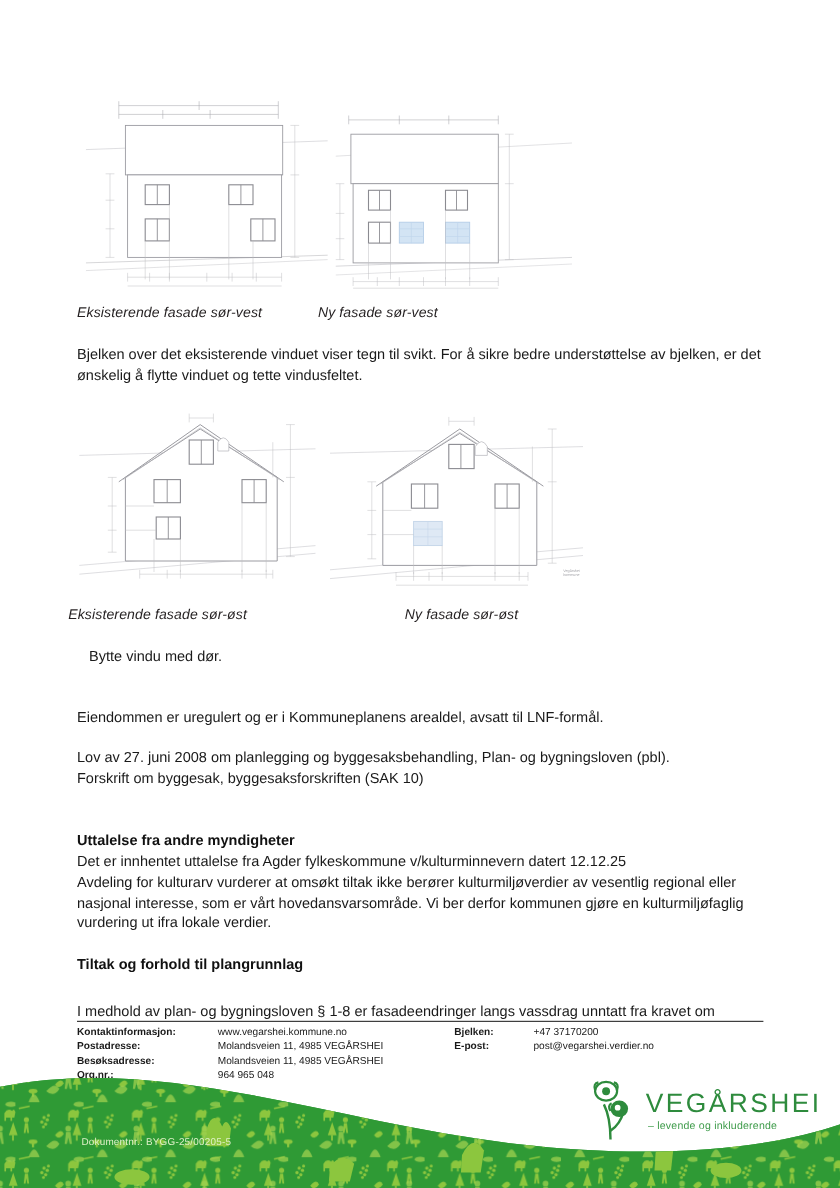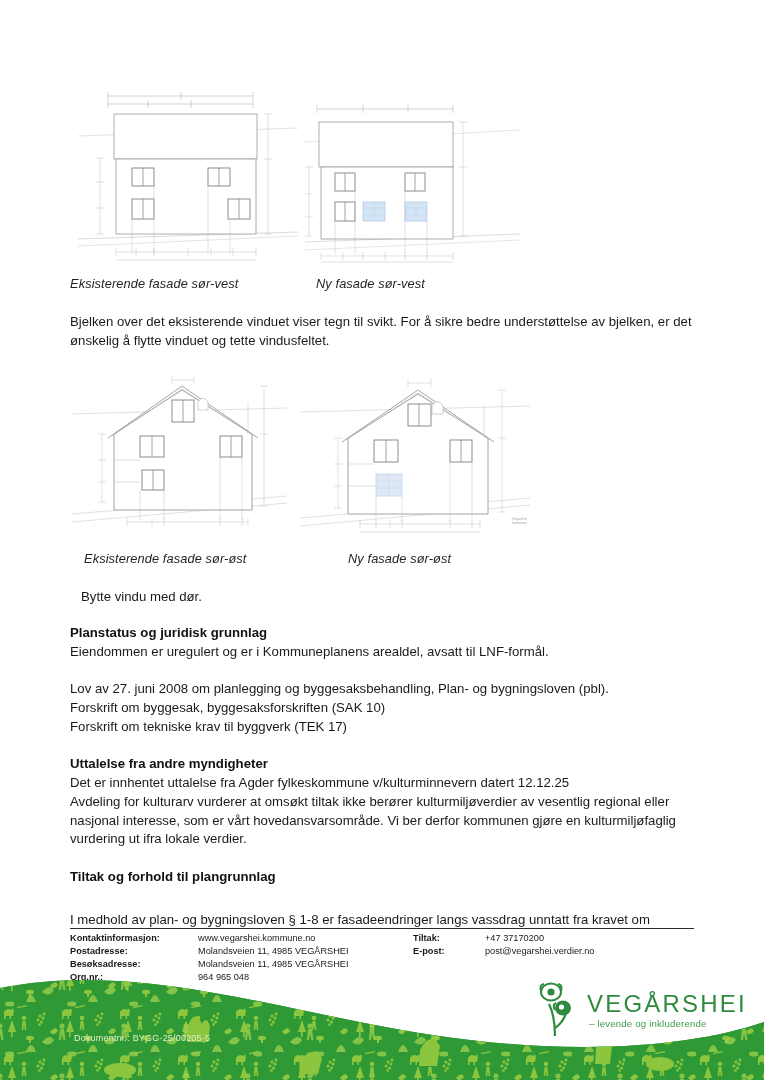--- a/index.html
+++ b/index.html
@@ -212,21 +212,21 @@
         <line x1="16" y1="178" x2="148" y2="178"></line>
         <line x1="30" y1="137" x2="30" y2="170"></line>
         <line x1="50" y1="107" x2="50" y2="170"></line>
         <line x1="100" y1="107" x2="100" y2="170"></line>
         <line x1="122" y1="137" x2="122" y2="170"></line>
       </g>
     </svg>
   </div>
 
   <div class="cap" style="left:70px; top:276px;">Eksisterende fasade sør-vest</div>
-  <div class="cap" style="left:316px; top:276px;">Ny fasade sør-vest</div>
+  <div class="cap" style="left:289px; top:276px;">Ny fasade sør-vest</div>
 
   <div class="para" style="top:313px;">Bjelken over det eksisterende vinduet viser tegn til svikt. For å sikre bedre understøttelse av bjelken, er det ønskelig å flytte vinduet og tette vindusfeltet.</div>
 
   <div class="fig" style="left:72px; top:372px;">
     <svg width="215" height="165" viewBox="0 0 215 165">
       <g stroke="#c3c3c8" fill="none" stroke-width="0.5">
         <line x1="0" y1="42" x2="215" y2="36"></line>
         <line x1="0" y1="142" x2="215" y2="124"></line>
         <line x1="0" y1="150" x2="215" y2="131"></line>
       </g>
@@ -340,48 +340,46 @@
         <line x1="76" y1="124" x2="76" y2="150"></line>
         <line x1="102" y1="124" x2="102" y2="150"></line>
         <line x1="150" y1="90" x2="150" y2="150"></line>
         <line x1="172" y1="90" x2="172" y2="150"></line>
       </g>
       <text x="212" y="148" font-family="Liberation Sans, sans-serif" font-size="3.4" fill="#a6a6ab">Vegårshei</text>
       <text x="212" y="152" font-family="Liberation Sans, sans-serif" font-size="3.4" fill="#a6a6ab">kommune</text>
     </svg>
   </div>
 
-  <div class="cap" style="left:84px; top:551px;text-align:right;">Eksisterende fasade sør-øst</div>
-  <div class="cap" style="left:348px; top:551px;">Ny fasade sør-øst</div>
+  <div class="cap" style="left:62px; top:551px;text-align:right;">Eksisterende fasade sør-øst</div>
+  <div class="cap" style="left:368px; top:551px;">Ny fasade sør-øst</div>
 
   <div class="para" style="top:588px;margin-left:11px;">Bytte vindu med dør.</div>
 
-  <div class="hd" style="top:624px;">Planstatus og juridisk grunnlag</div>
   <div class="para" style="top:643px;">Eiendommen er uregulert og er i Kommuneplanens arealdel, avsatt til LNF-formål.</div>
 
   <div class="para" style="top:680px;">Lov av 27. juni 2008 om planlegging og byggesaksbehandling, Plan- og bygningsloven (pbl).</div>
   <div class="para" style="top:699px;">Forskrift om byggesak, byggesaksforskriften (SAK 10)</div>
-  <div class="para" style="top:718px;">Forskrift om tekniske krav til byggverk (TEK 17)</div>
 
   <div class="hd" style="top:755px;">Uttalelse fra andre myndigheter</div>
   <div class="para" style="top:774px;">Det er innhentet uttalelse fra Agder fylkeskommune v/kulturminnevern datert 12.12.25</div>
   <div class="para" style="top:793px;">Avdeling for kulturarv vurderer at omsøkt tiltak ikke berører kulturmiljøverdier av vesentlig regional eller nasjonal interesse, som er vårt hovedansvarsområde. Vi ber derfor kommunen gjøre en kulturmiljøfaglig vurdering ut ifra lokale verdier.</div>
 
   <div class="hd" style="top:868px;">Tiltak og forhold til plangrunnlag</div>
   <div class="para" style="top:887px;margin-top:24px;">I medhold av plan- og bygningsloven § 1-8 er fasadeendringer langs vassdrag unntatt fra kravet om</div>
 
   <div class="footer-rule"></div>
 
   <div class="footer-tbl">
     <table>
       <tbody>
           <tr>
         <td class="fl">Kontaktinformasjon:</td>
         <td class="fv">www.vegarshei.kommune.no</td>
-        <td class="fl2">Tiltak:</td>
+        <td class="fl2">Bjelken:</td>
         <td class="fv2">+47 37170200</td>
       </tr>
       <tr>
         <td class="fl">Postadresse:</td>
         <td class="fv">Molandsveien 11, 4985 VEGÅRSHEI</td>
         <td class="fl2">E-post:</td>
         <td class="fv2">post@vegarshei.verdier.no</td>
       </tr>
       <tr>
         <td class="fl">Besøksadresse:</td>

